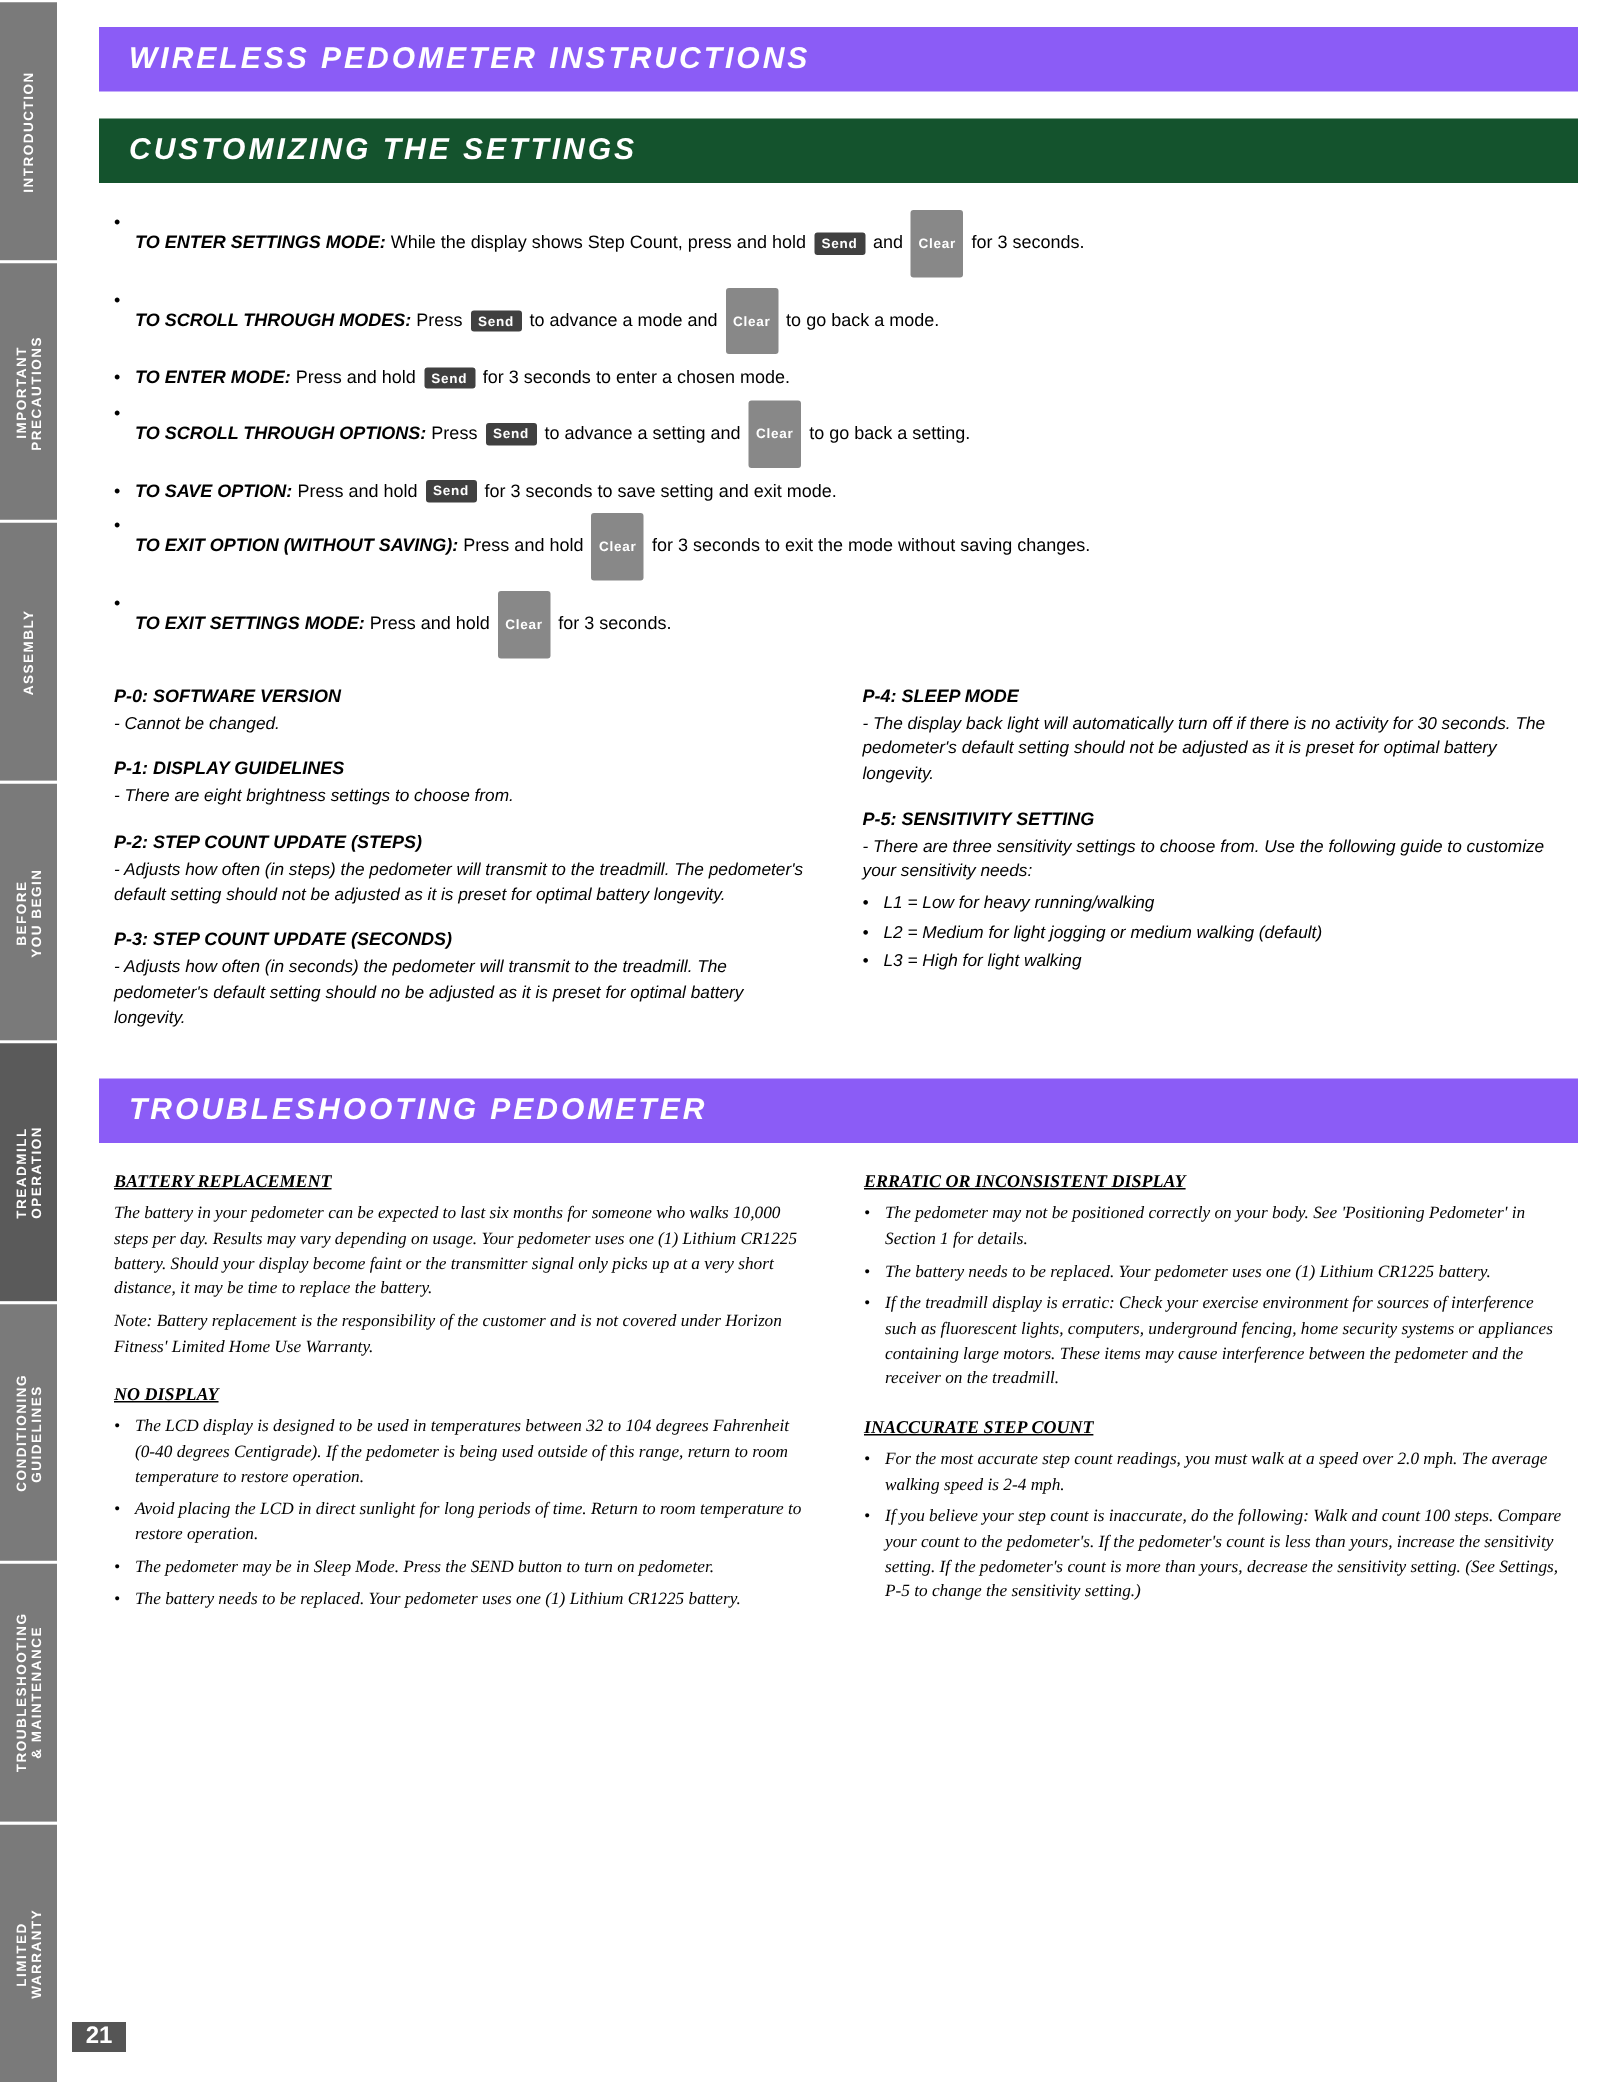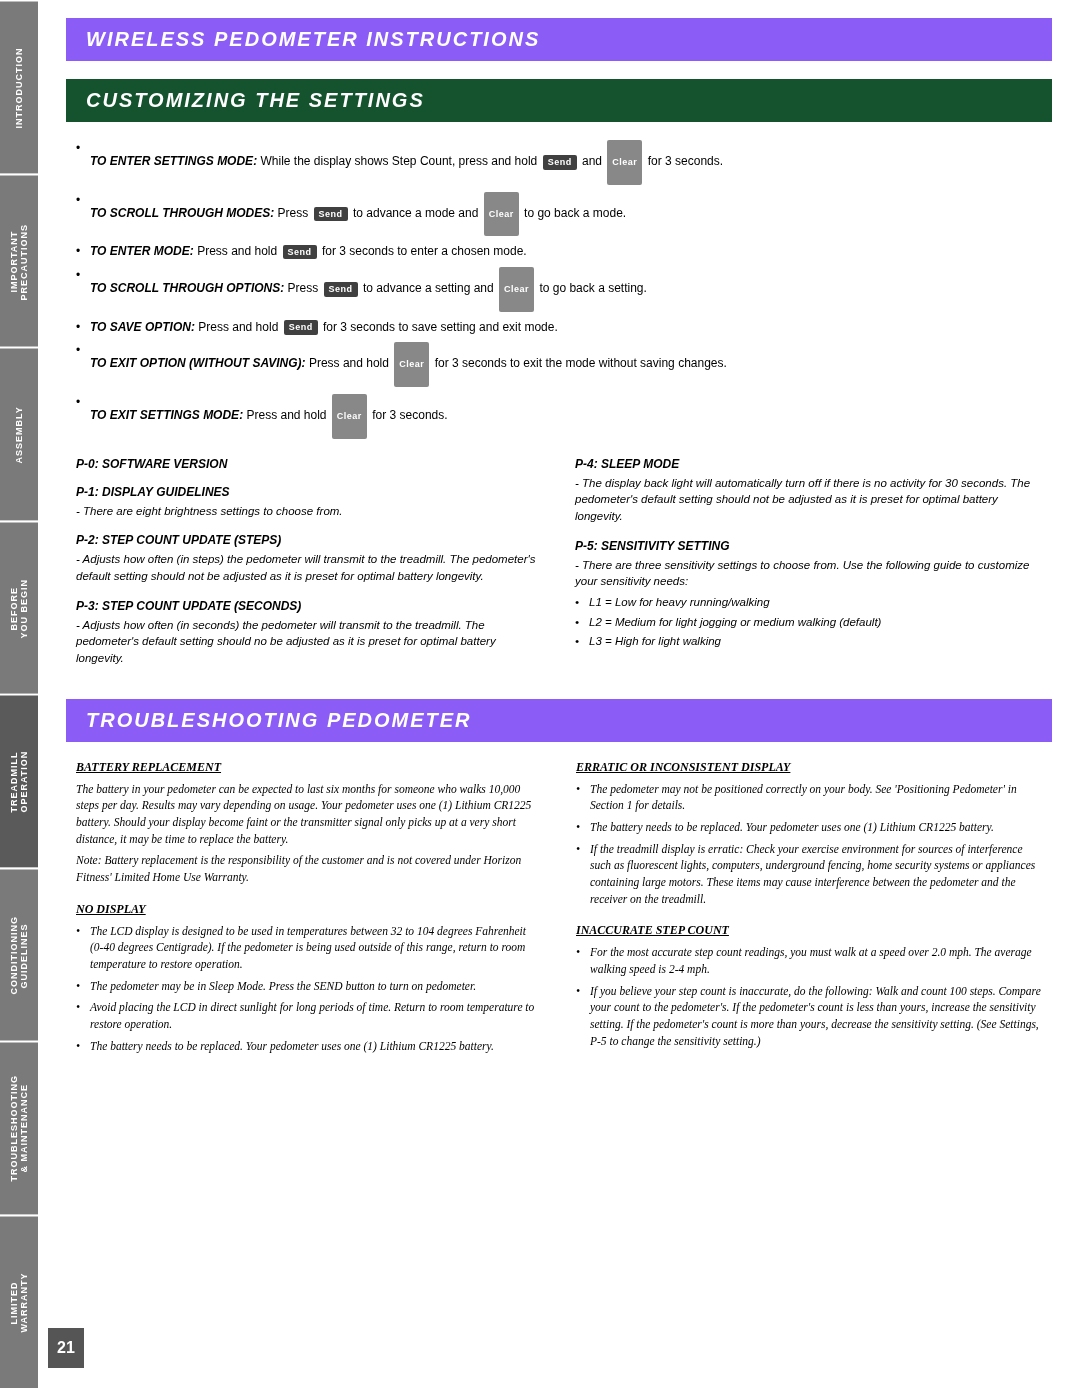--- a/index.html
+++ b/index.html
@@ -242,21 +242,21 @@
     
     .page-number {
       position: absolute;
       bottom: 20px;
       left: 48px;
       background: #555;
       color: #fff;
       font-weight: bold;
       font-size: 16px;
       width: 36px;
-      height: 40px;
+      height: 20px;
       display: flex;
       align-items: center;
       justify-content: center;
     }
 
     .note-text {
       font-style: italic;
       font-size: 11.5px;
       margin-top: 5px;
     }
@@ -351,20 +351,21 @@
       <span> for 3 seconds.</span>
     </li>
   </ul>
 
   <div class="settings-columns">
     <div class="settings-col">
       <div class="setting-block">
         <div class="setting-title">
           <span class="code">P-0: SOFTWARE VERSION</span>
         </div>
+        <div class="setting-body">- Cannot be changed.</div>
       </div>
       <div class="setting-block">
         <div class="setting-title">
           <span class="code">P-1: DISPLAY GUIDELINES</span>
         </div>
         <div class="setting-body">- There are eight brightness settings to choose from.</div>
       </div>
       <div class="setting-block">
         <div class="setting-title">
           <span class="code">P-2: STEP COUNT UPDATE (STEPS)</span>
@@ -414,22 +415,22 @@
           <p>The battery in your pedometer can be expected to last six months for someone who walks 10,000 steps per day. Results may vary depending on usage. Your pedometer uses one (1) Lithium CR1225 battery. Should your display become faint or the transmitter signal only picks up at a very short distance, it may be time to replace the battery.</p>
           <p class="note-text"><em>Note: Battery replacement is the responsibility of the customer and is not covered under Horizon Fitness' Limited Home Use Warranty.</em></p>
         </div>
       </div>
 
       <div class="trouble-block">
         <div class="trouble-title">NO DISPLAY</div>
         <div class="trouble-body">
           <ul>
             <li>The LCD display is designed to be used in temperatures between 32 to 104 degrees Fahrenheit (0-40 degrees Centigrade). If the pedometer is being used outside of this range, return to room temperature to restore operation.</li>
+            <li>Avoid placing the LCD in direct sunlight for long periods of time. Return to room temperature to restore operation.</li>
             <li>The pedometer may be in Sleep Mode. Press the SEND button to turn on pedometer.</li>
-            <li>Avoid placing the LCD in direct sunlight for long periods of time. Return to room temperature to restore operation.</li>
             <li>The battery needs to be replaced. Your pedometer uses one (1) Lithium CR1225 battery.</li>
           </ul>
         </div>
       </div>
 
     </div>
     <div class="trouble-col">
 
       <div class="trouble-block">
         <div class="trouble-title">ERRATIC OR INCONSISTENT DISPLAY</div>

